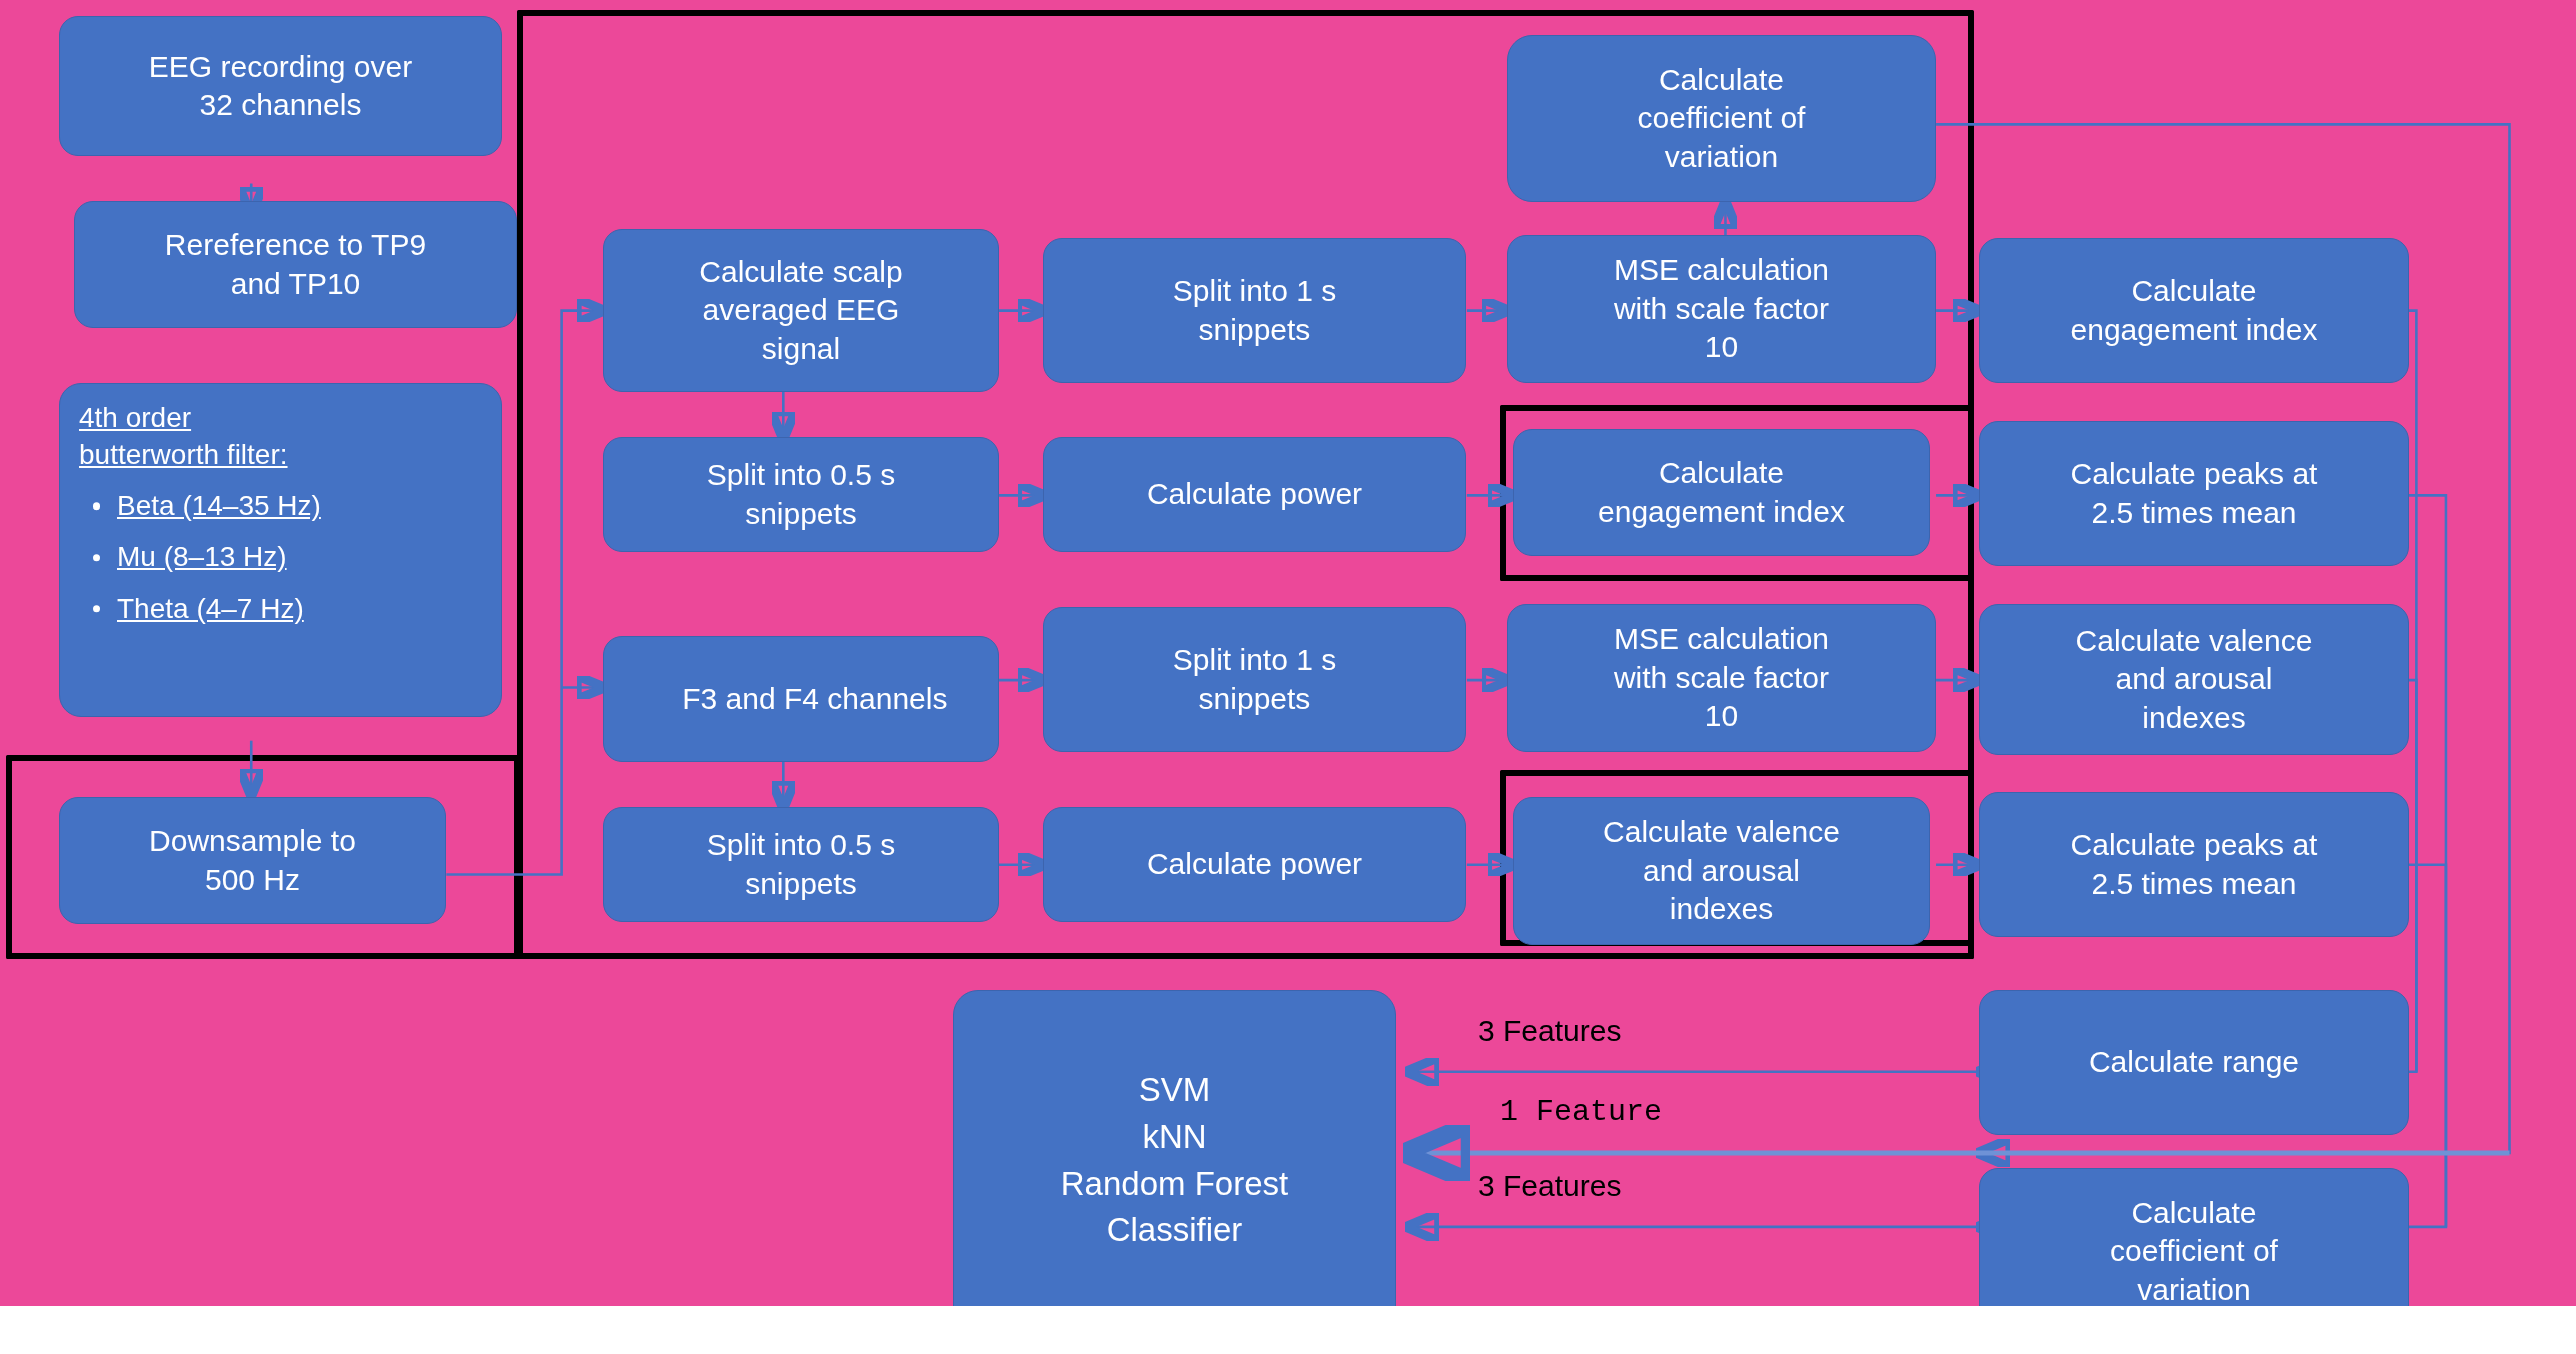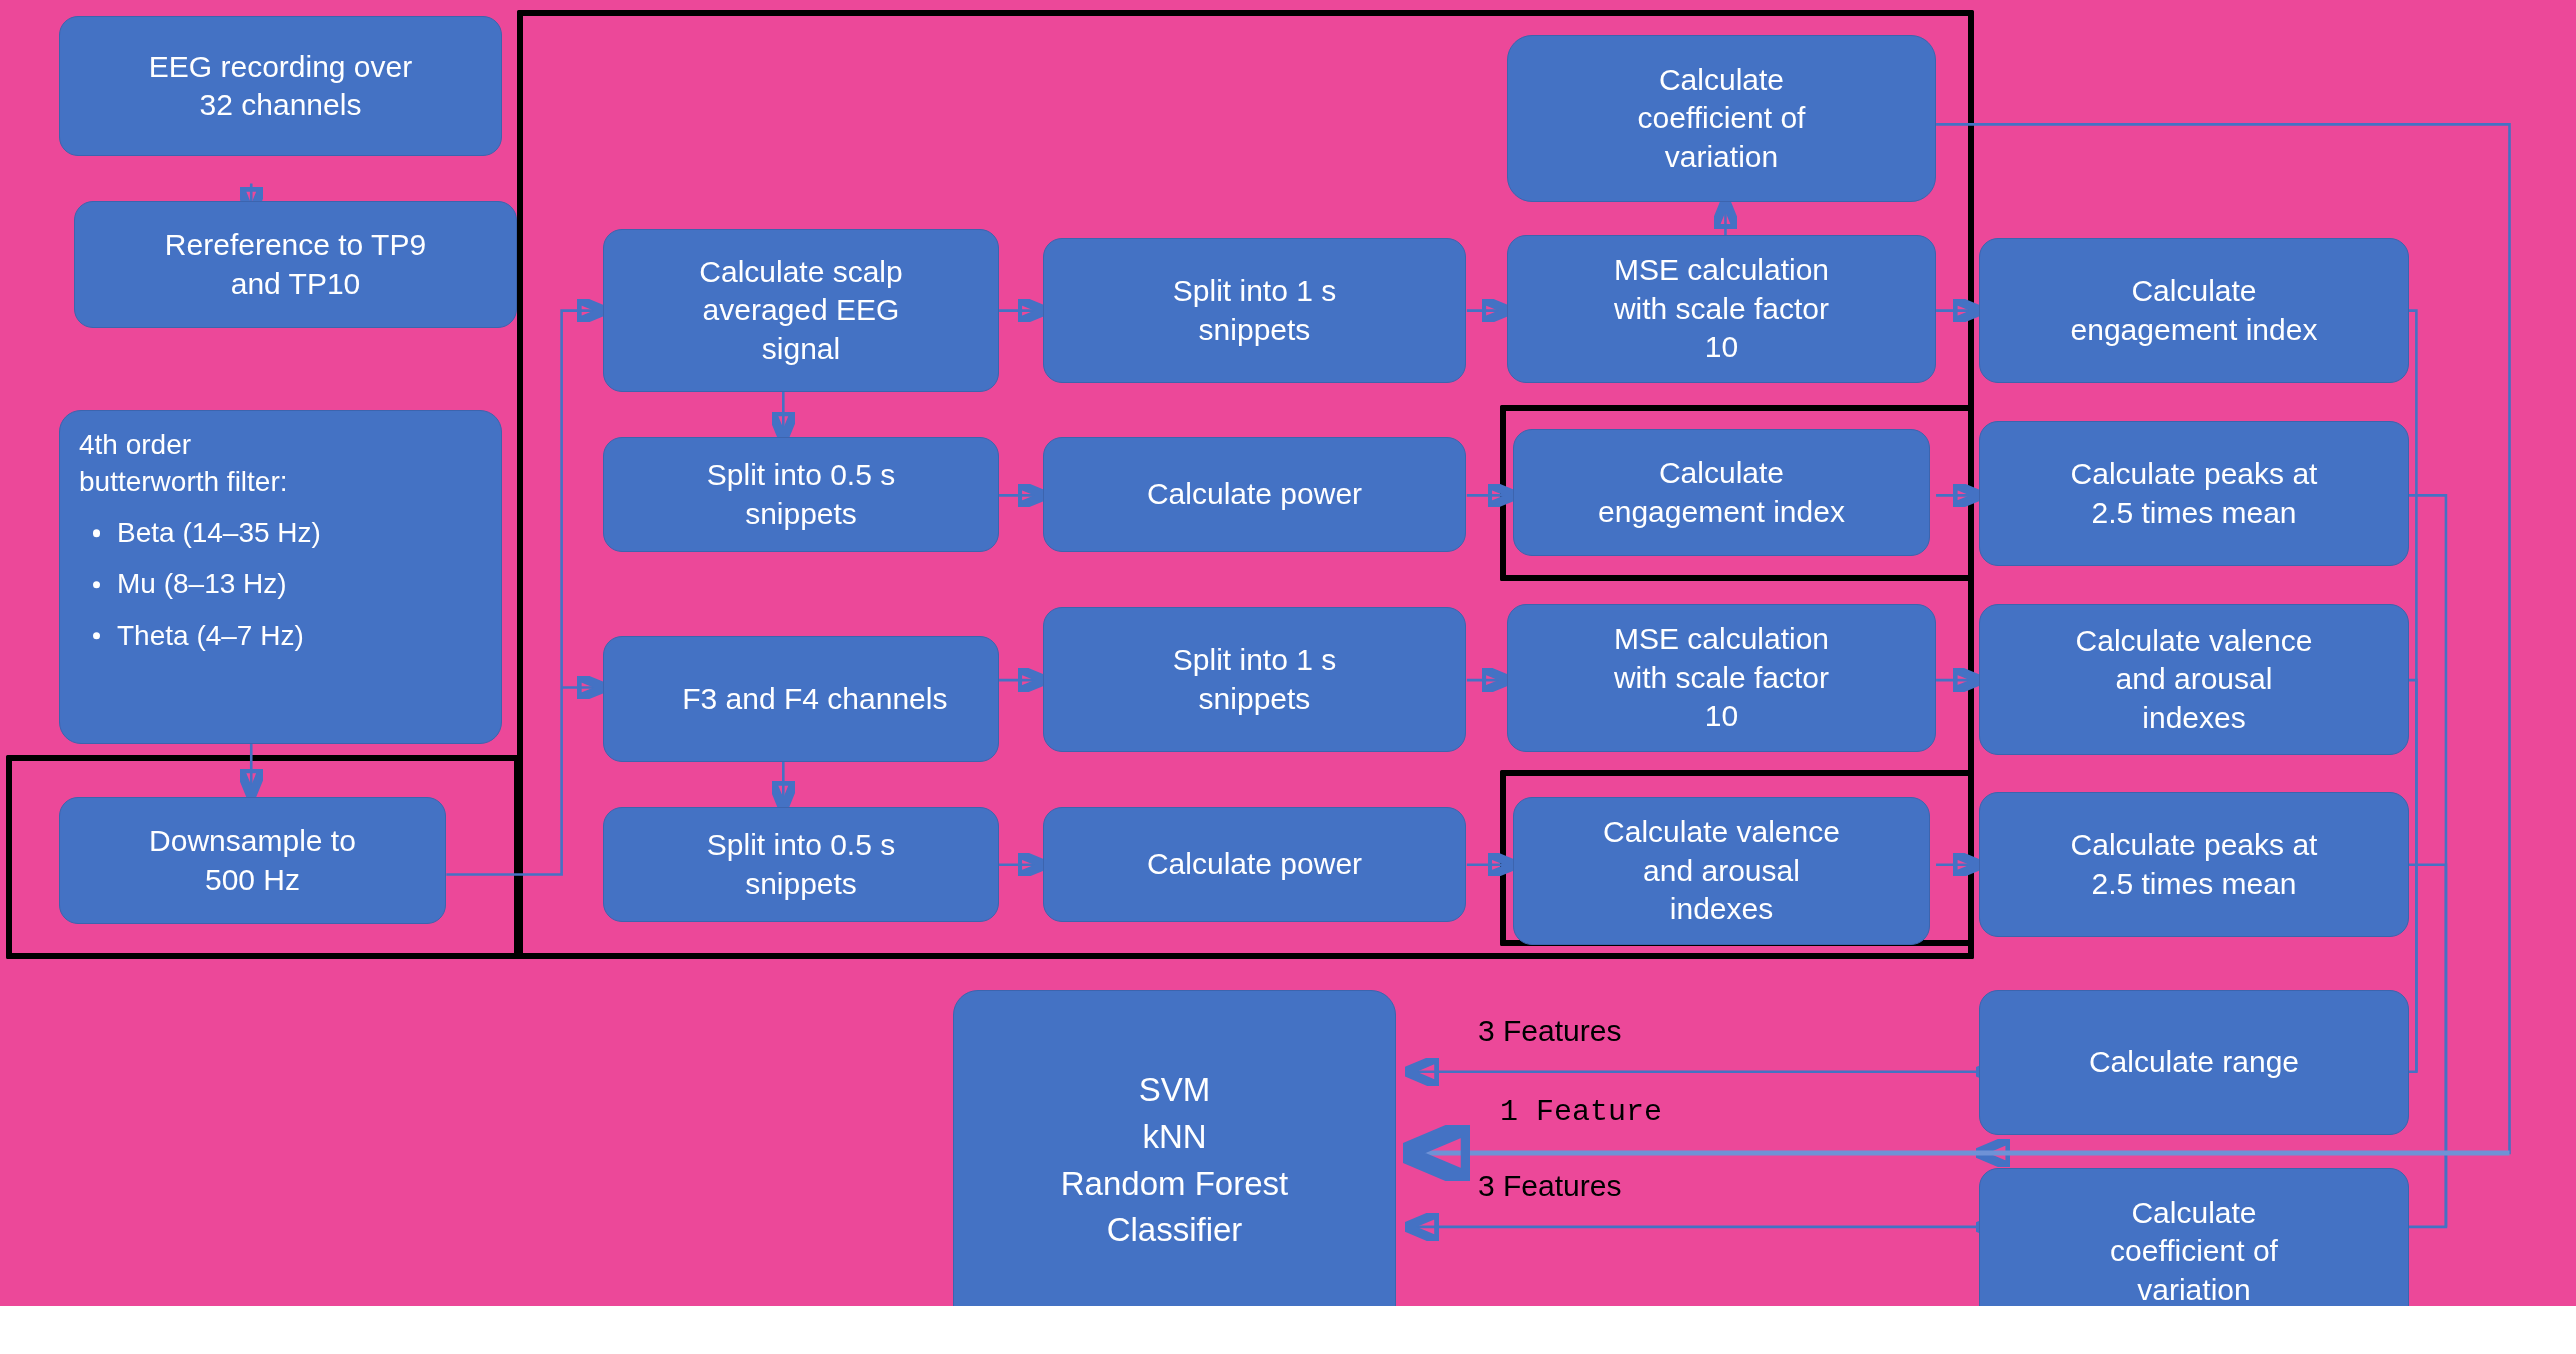--- a/index.html
+++ b/index.html
@@ -147,21 +147,21 @@
 
     <line x1="2678" y1="1660" x2="1905" y2="1660" marker-end="url(#arrl)"></line>
   </svg>
 
   <div class="node" style="left:59px;top:16.3px;width:443px;height:140px;">EEG recording over
 32 channels</div>
 
   <div class="node" style="left:46px;top:201px;width:443px;height:127px;margin-left:28px;">Rereference to TP9
 and TP10</div>
 
-  <div class="filter-node" style="left:59px;top:410px;width:443px;height:334px;">
+  <div class="filter-node" style="left:59px;top:383px;width:443px;height:334px;text-decoration:underline;">
     <div style="white-space:pre-line;">4th order
 butterworth filter:</div>
     <ul>
       <li>Beta (14–35 Hz)</li>
       <li>Mu (8–13 Hz)</li>
       <li>Theta (4–7 Hz)</li>
     </ul>
   </div>
 
   <div class="node" style="left:59px;top:797px;width:387px;height:127px;">Downsample to

